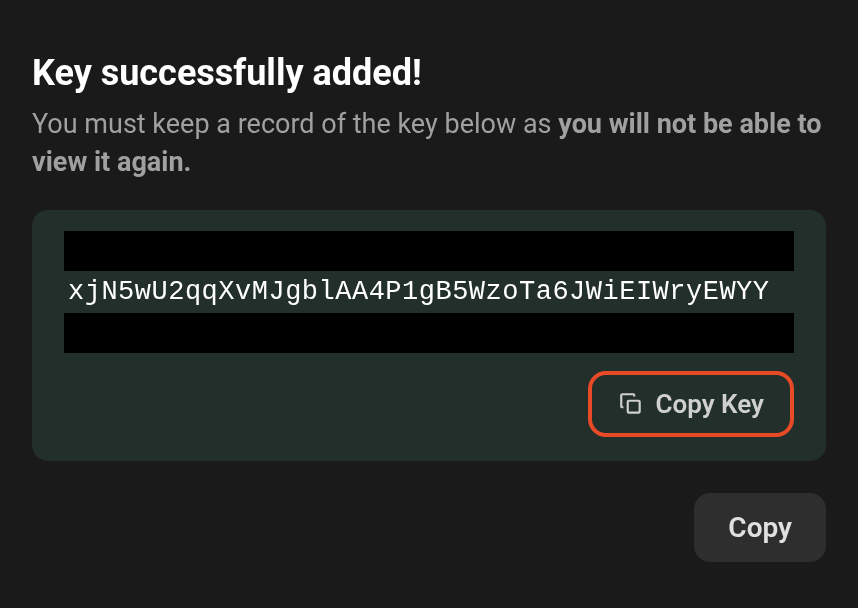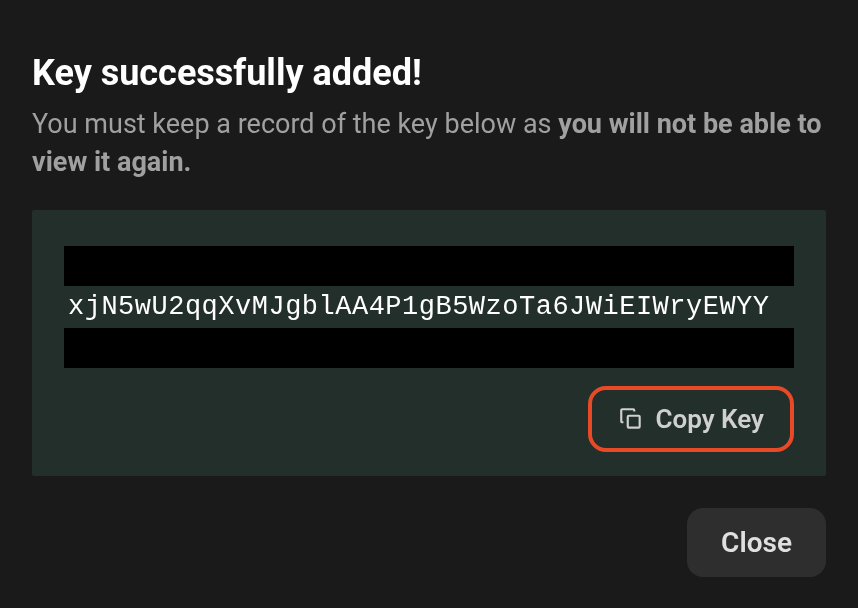--- a/index.html
+++ b/index.html
@@ -28,22 +28,22 @@
       font-weight: 400;
       color: #a0a0a0;
       line-height: 1.4;
       margin-bottom: 28px;
     }
     .subtitle .bold {
       font-weight: 700;
     }
     .key-container {
       background-color: #222f2a;
-      border-radius: 2px;
-      padding: 36px 32px 24px 32px;
+      border-radius: 16px;
+      padding: 21px 32px 24px 32px;
       margin-bottom: 32px;
       margin-top: 23px;
     }
     .key-block {
       margin-bottom: 18px;
     }
     .black-bar {
       background-color: #000000;
       height: 40px;
       width: 100%;
@@ -116,14 +116,14 @@
       <svg class="copy-icon" viewBox="0 0 24 24" fill="none" stroke="#d0d0d0" stroke-width="2">
         <rect x="9" y="9" width="11" height="11" rx="1"></rect>
         <path d="M5 15H4a1 1 0 0 1-1-1V4a1 1 0 0 1 1-1h10a1 1 0 0 1 1 1v1"></path>
       </svg>
       <span>Copy Key</span>
     </button>
   </div>
 </div>
 
 <div class="close-button-wrapper">
-  <button class="close-button">Close</button>
+  <button class="close-button">Copy</button>
 </div>
 
 </body></html>

